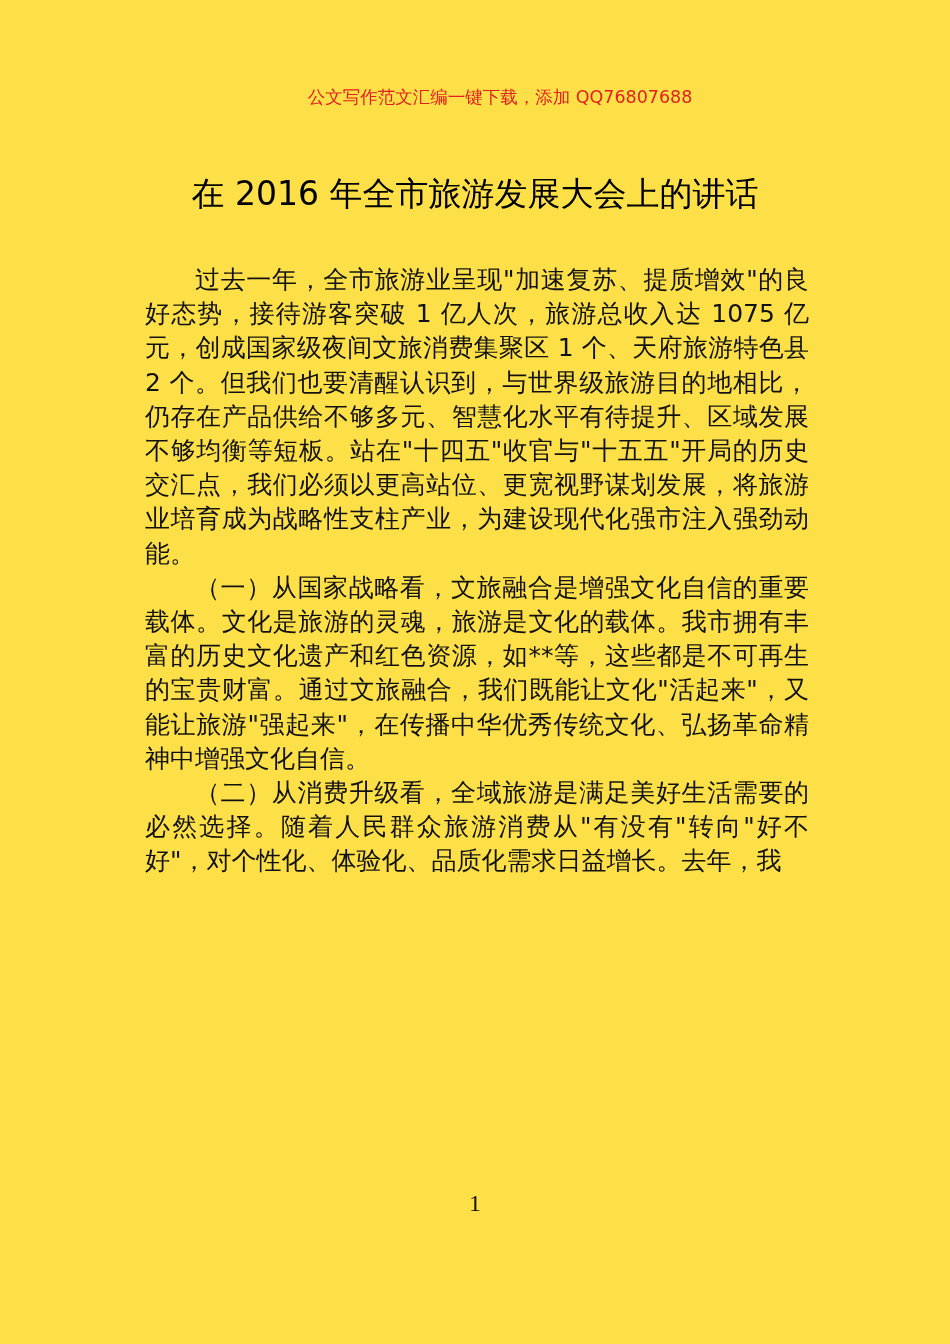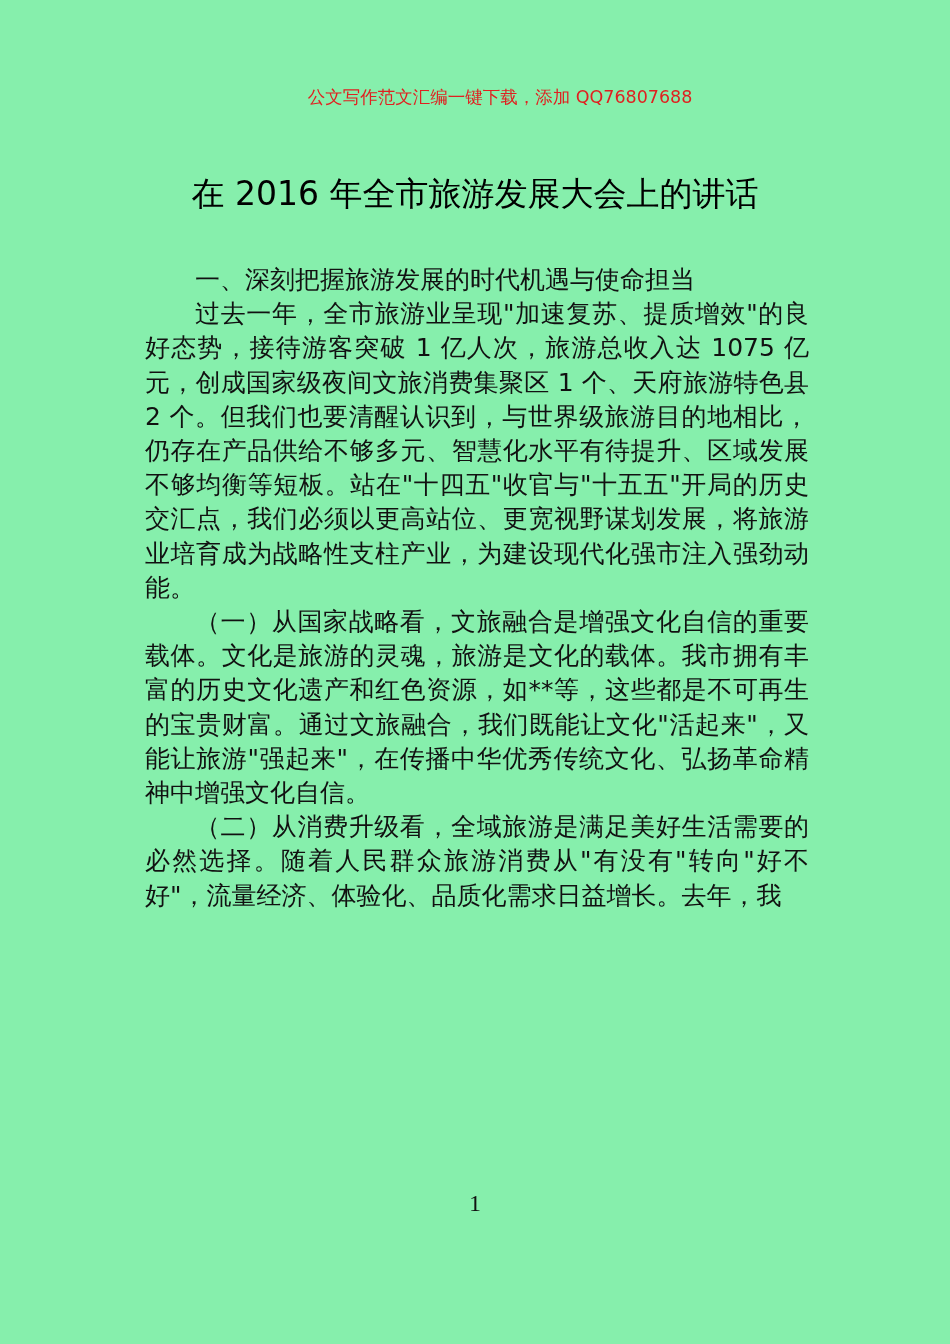--- a/index.html
+++ b/index.html
@@ -1,17 +1,17 @@
 <!DOCTYPE html>
 <html><head>
   <meta charset="utf-8">
   <style>
     html, body { margin: 0; padding: 0; background: #ffffff; }
     body { width: 950px; height: 1344px; position: relative; overflow: hidden; }
-    .page { position: absolute; left: 0; top: 0; width: 950px; height: 1344px; background: #86efac; }
+    .page { position: absolute; left: 0; top: 0; width: 950px; height: 1344px; background: #fde047; }
     .watermark {
       position: absolute; left: 0; top: 86px; width: 1000px; text-align: center;
       color: #e02020; font-size: 17.5px; line-height: 22px;
       font-family: "DejaVu Sans", sans-serif; letter-spacing: 0px;
     }
     .title {
       position: absolute; left: 0; top: 172px; width: 950px; text-align: center;
       font-size: 33px; line-height: 44px; color: #000;
       font-family: "DejaVu Sans", sans-serif;
     }
@@ -31,21 +31,20 @@
 </head>
 <body>
 
 <div class="page">
 
   <div class="watermark">公文写作范文汇编一键下载，添加 QQ76807688</div>
 
   <div class="title">在 2016 年全市旅游发展大会上的讲话</div>
 
   <div class="body-text">
-    <p>一、深刻把握旅游发展的时代机遇与使命担当</p>
     <p>过去一年，全市旅游业呈现"加速复苏、提质增效"的良好态势，接待游客突破 1 亿人次，旅游总收入达 1075 亿元，创成国家级夜间文旅消费集聚区 1 个、天府旅游特色县 2 个。但我们也要清醒认识到，与世界级旅游目的地相比，仍存在产品供给不够多元、智慧化水平有待提升、区域发展不够均衡等短板。站在"十四五"收官与"十五五"开局的历史交汇点，我们必须以更高站位、更宽视野谋划发展，将旅游业培育成为战略性支柱产业，为建设现代化强市注入强劲动能。</p>
     <p>（一）从国家战略看，文旅融合是增强文化自信的重要载体。文化是旅游的灵魂，旅游是文化的载体。我市拥有丰富的历史文化遗产和红色资源，如**等，这些都是不可再生的宝贵财富。通过文旅融合，我们既能让文化"活起来"，又能让旅游"强起来"，在传播中华优秀传统文化、弘扬革命精神中增强文化自信。</p>
-    <p>（二）从消费升级看，全域旅游是满足美好生活需要的必然选择。随着人民群众旅游消费从"有没有"转向"好不好"，流量经济、体验化、品质化需求日益增长。去年，我</p>
+    <p>（二）从消费升级看，全域旅游是满足美好生活需要的必然选择。随着人民群众旅游消费从"有没有"转向"好不好"，对个性化、体验化、品质化需求日益增长。去年，我</p>
   </div>
 
   <div class="page-number">1</div>
 
 </div>
 
 </body></html>

